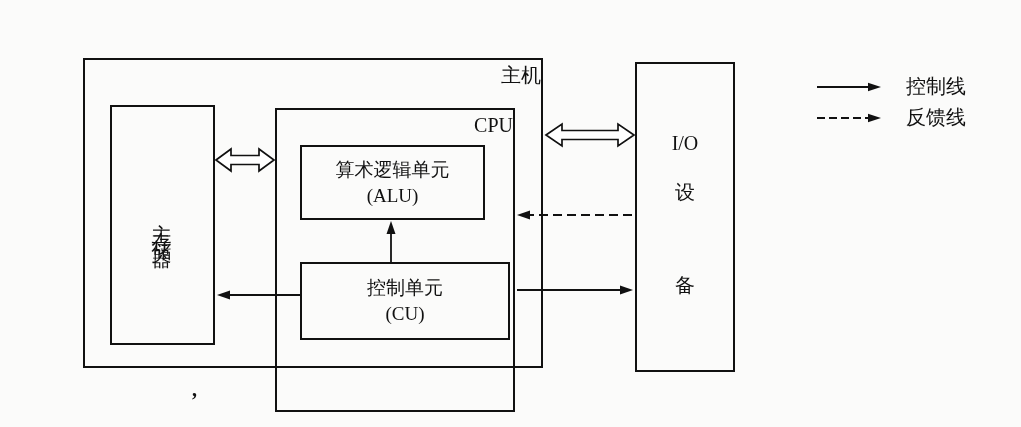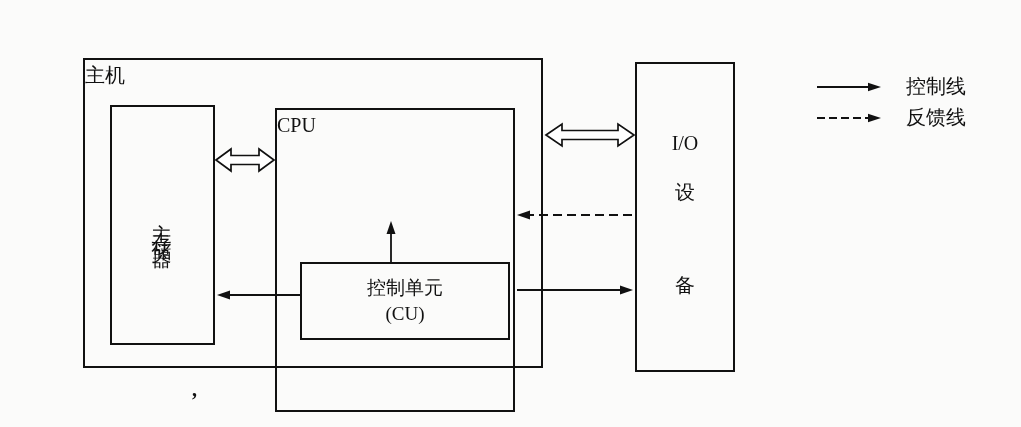--- a/index.html
+++ b/index.html
@@ -16,21 +16,21 @@
   .box {
     position: absolute;
     border: 2px solid #111111;
     background: transparent;
   }
   .box-title {
     position: absolute;
     top: 3px;
     left: 0;
     right: 0;
-    text-align: left;
+    text-align: right;
     font-size: 20px;
     line-height: 1.2;
   }
   .host-box   { left: 83px;  top: 58px;  width: 460px; height: 310px; }
   .memory-box { left: 110px; top: 105px; width: 105px; height: 240px;
                 display: flex; align-items: center; justify-content: center; }
   .memory-label {
     writing-mode: vertical-lr;
     text-orientation: upright;
     font-size: 20px;
@@ -90,20 +90,24 @@
   </div>
 
   <div class="box memory-box">
     <div class="memory-label">主存储器</div>
   </div>
 
   <div class="box cpu-box">
     <div class="box-title">CPU</div>
   </div>
 
+  <div class="box alu-box">
+    <div>算术逻辑单元</div>
+    <div>(ALU)</div>
+  </div>
 
   <div class="box cu-box">
     <div>控制单元</div>
     <div>(CU)</div>
   </div>
 
   <div class="box io-box">
     <div class="io-line io-line-1">I/O</div>
     <div class="io-line io-line-2">设</div>
     <div class="io-line io-line-3">备</div>

